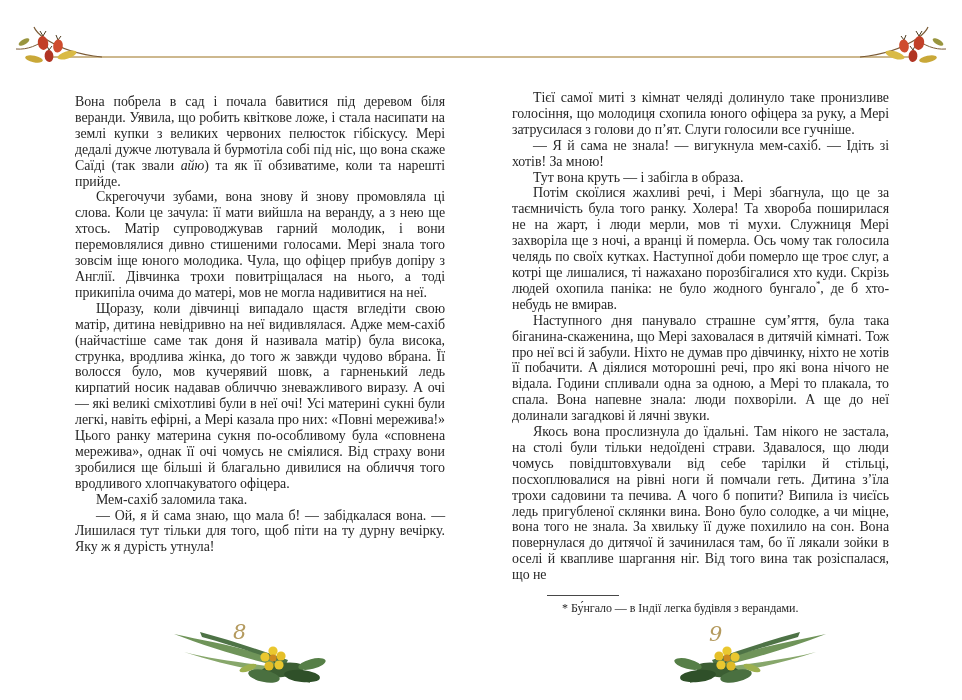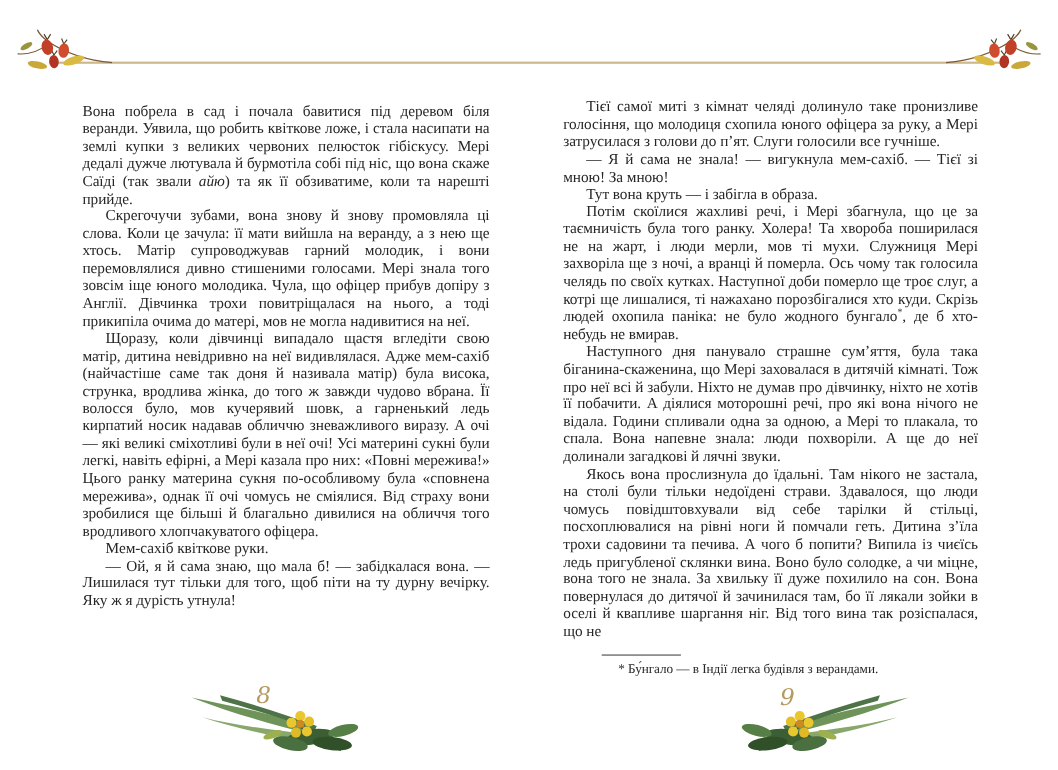--- a/index.html
+++ b/index.html
@@ -106,27 +106,27 @@
     <ellipse cx="57" cy="43" rx="10" ry="3.6" fill="#d9ba45" transform="rotate(-18 57 43)"></ellipse>
     <ellipse cx="24" cy="47" rx="9" ry="3.2" fill="#c9a838" transform="rotate(12 24 47)"></ellipse>
     <ellipse cx="14" cy="30" rx="6" ry="2.5" fill="#99953f" transform="rotate(-30 14 30)"></ellipse>
   </svg>
 </div>
 
 <div id="left-col" class="page-column left-col">
     <p class="no-indent"><span>Вона побрела в сад і почала бавитися під деревом біля веранди. Уявила, що робить квіткове ложе, і стала насипати на землі купки з великих червоних пелюсток гібіскусу. Мері дедалі дужче лютувала й бурмотіла собі під ніс, що вона скаже Саїді (так звали </span><em>айю</em><span>) та як її обзиватиме, коли та нарешті прийде.</span></p>
     <p><span>Скрегочучи зубами, вона знову й знову промовляла ці слова. Коли це зачула: її мати вийшла на веранду, а з нею ще хтось. Матір супроводжував гарний молодик, і вони перемовлялися дивно стишеними голосами. Мері знала того зовсім іще юного молодика. Чула, що офіцер прибув допіру з Англії. Дівчинка трохи повитріщалася на нього, а тоді прикипіла очима до матері, мов не могла надивитися на неї.</span></p>
     <p><span>Щоразу, коли дівчинці випадало щастя вгледіти свою матір, дитина невідривно на неї видивлялася. Адже мем-сахіб (найчастіше саме так доня й називала матір) була висока, струнка, вродлива жінка, до того ж завжди чудово вбрана. Її волосся було, мов кучерявий шовк, а гарненький ледь кирпатий носик надавав обличчю зневажливого виразу. А очі — які великі сміхотливі були в неї очі! Усі материні сукні були легкі, навіть ефірні, а Мері казала про них: «Повні мережива!» Цього ранку материна сукня по-особливому була «сповнена мережива», однак її очі чомусь не сміялися. Від страху вони зробилися ще більші й благально дивилися на обличчя того вродливого хлопчакуватого офіцера.</span></p>
-    <p><span>Мем-сахіб квіткове руки.</span></p>
+    <p><span>Мем-сахіб заломила така.</span></p>
     <p><span>— Ой, я й сама знаю, що мала б! — забідкалася вона. — Лишилася тут тільки для того, щоб піти на ту дурну вечірку. Яку ж я дурість утнула!</span></p>
   </div>
 
 <div id="right-col" class="page-column right-col">
     <p><span>Тієї самої миті з кімнат челяді долинуло таке пронизливе голосіння, що молодиця схопила юного офіцера за руку, а Мері затрусилася з голови до п’ят. Слуги голосили все гучніше.</span></p>
-    <p><span>— Я й сама не знала! — вигукнула мем-сахіб. — Тієї зі мною! За мною!</span></p>
+    <p><span>— Я й сама не знала! — вигукнула мем-сахіб. — Ідіть зі хотів! За мною!</span></p>
     <p><span>Тут вона круть — і забігла в образа.</span></p>
     <p><span>Потім скоїлися жахливі речі, і Мері збагнула, що це за таємничість була того ранку. Холера! Та хвороба поширилася не на жарт, і люди мерли, мов ті мухи. Служниця Мері захворіла ще з ночі, а вранці й померла. Ось чому так голосила челядь по своїх кутках. Наступної доби померло ще троє слуг, а котрі ще лишалися, ті нажахано порозбігалися хто куди. Скрізь людей охопила паніка: не було жодного бунгало</span><sup>*</sup><span>, де б хто-небудь не вмирав.</span></p>
     <p><span>Наступного дня панувало страшне сум’яття, була така біганина-скаженина, що Мері заховалася в дитячій кімнаті. Тож про неї всі й забули. Ніхто не думав про дівчинку, ніхто не хотів її побачити. А діялися моторошні речі, про які вона нічого не відала. Години спливали одна за одною, а Мері то плакала, то спала. Вона напевне знала: люди похворіли. А ще до неї долинали загадкові й лячні звуки.</span></p>
     <p><span>Якось вона прослизнула до їдальні. Там нікого не застала, на столі були тільки недоїдені страви. Здавалося, що люди чомусь повідштовхували від себе тарілки й стільці, посхоплювалися на рівні ноги й помчали геть. Дитина з’їла трохи садовини та печива. А чого б попити? Випила із чиєїсь ледь пригубленої склянки вина. Воно було солодке, а чи міцне, вона того не знала. За хвильку її дуже похилило на сон. Вона повернулася до дитячої й зачинилася там, бо її лякали зойки в оселі й квапливе шаргання ніг. Від того вина так розіспалася, що не</span></p>
     <div class="footnote-rule"></div>
     <p class="footnote no-indent">* Бу́нгало — в Індії легка будівля з верандами.</p>
   </div>
 
 <div class="ornament bottom-ornament-left">
   <svg width="175" height="62" viewBox="0 0 175 62" xmlns="http://www.w3.org/2000/svg">

